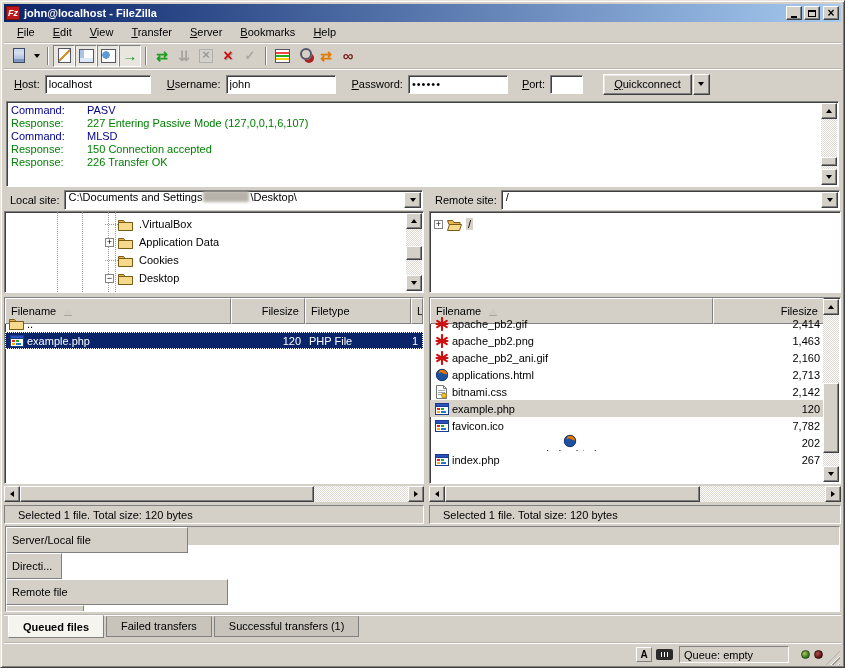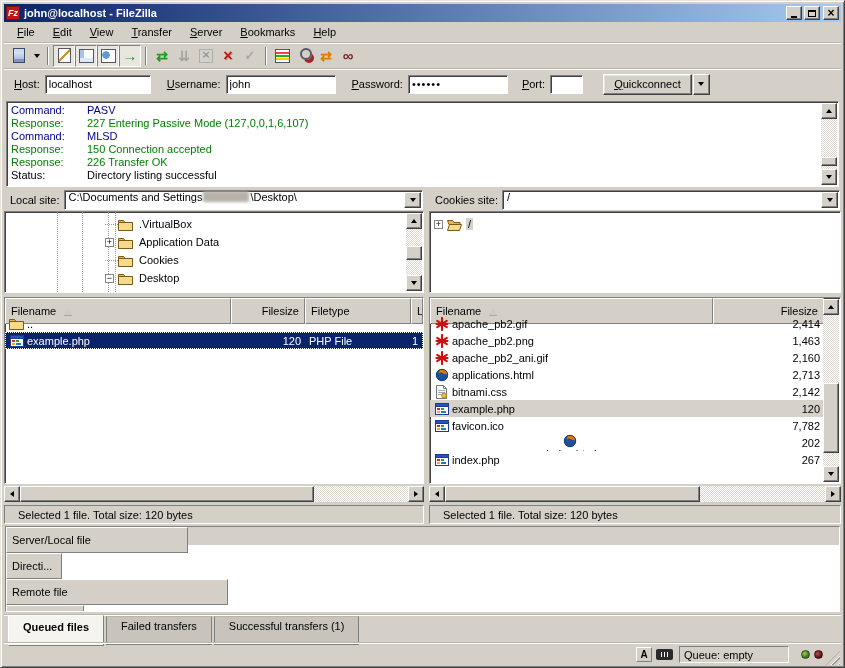--- a/index.html
+++ b/index.html
@@ -123,21 +123,21 @@
   .statusline{ height:19px; margin-top:3px; font-size:11px; display:flex; align-items:center; padding-left:13px; border:1px solid; border-color:var(--sh) var(--hi) var(--hi) var(--sh); }
   .hsc{ margin-top:2px; }
 
   
   .queueband{ position:absolute; left:3px; top:523px; right:3px; height:90px; padding:2px 1px; }
   .queuebox{ width:100%; height:100%; background:#fff; border:1px solid; border-color:var(--sh) var(--hi) var(--hi) var(--sh); box-shadow: inset 1px 1px 0 var(--dk); overflow:hidden; }
   .qheader{ display:flex; height:18px; background:var(--face);flex-direction:column; }
 
   
   .tabsband{ position:absolute; left:3px; top:613px; right:3px; height:27px; display:flex; align-items:flex-start; padding-left:4px; border-top:1px solid #b9b5ad; box-shadow: inset 0 1px 0 var(--hi); }
-  .tab{ font-size:11px; padding:3px 14px 12px; margin-top:1px; background:#c8c4bc; border:1px solid var(--sh); border-top-color:#b9b5ad; margin-right:2px; }
+  .tab{ font-size:11px; padding:3px 14px 4px; margin-top:1px; background:#c8c4bc; border:1px solid var(--sh); border-top-color:#b9b5ad; margin-right:2px; }
   .tab.active{ background:#f6f4ef; font-weight:bold; border-color:var(--hi) var(--sh) var(--sh) var(--hi); margin-top:0; padding-top:5px; }
 
   
   .statusband{ position:absolute; left:3px; top:641px; right:3px; height:24px; border-top:1px solid #b9b5ad; box-shadow: inset 0 1px 0 var(--hi); display:flex; align-items:center; justify-content:flex-end; padding-right:18px; font-size:11px; }
   .ascii-box{ width:16px; height:15px; border:1px solid; border-color:var(--hi) var(--sh) var(--sh) var(--hi); display:flex; align-items:center; justify-content:center; font-size:10px; font-weight:bold; margin-right:4px; background:var(--face); }
   .speed-badge{ width:17px; height:11px; background:#2a2a2a; border-radius:2px; margin-right:6px; background-image:linear-gradient(90deg,transparent 2px,#fff 2px 3px,transparent 3px 5px,#fff 5px 6px,transparent 6px 8px,#fff 8px 9px,transparent 9px); background-size:11px 5px; background-position:3px 3px; background-repeat:no-repeat; }
   .queue-panel{ width:110px; height:17px; border:1px solid; border-color:var(--sh) var(--hi) var(--hi) var(--sh); display:flex; align-items:center; padding-left:4px; margin-right:8px; background:var(--face); }
   .led{ width:9px; height:9px; border-radius:50%; margin-left:4px; }
   .led.green{ background:radial-gradient(circle at 35% 35%, #9acd5a, #3a6b1a 70%); border:1px solid #2a4a12; }
   .led.red{ background:radial-gradient(circle at 35% 35%, #b05050, #5a1010 70%); border:1px solid #3a0a0a; }
@@ -255,24 +255,20 @@
             <span class="log-label">Command:</span>
             <span class="log-text">MLSD</span>
           </div>
           <div class="log-line response">
             <span class="log-label">Response:</span>
             <span class="log-text">150 Connection accepted</span>
           </div>
           <div class="log-line response">
             <span class="log-label">Response:</span>
             <span class="log-text">226 Transfer OK</span>
-          </div>
-          <div class="log-line status">
-            <span class="log-label">Status:</span>
-            <span class="log-text">Directory listing successful</span>
           </div>
         </div>
       <div class="vscroll">
         <div class="sb-btn raised" style="top:0">
             <div class="arrow-up"></div>
           </div>
         <div class="sb-thumb raised" style="top:66%;height:11%;left:0;right:0"></div>
         <div class="sb-btn raised" style="bottom:0">
             <div class="arrow-dn"></div>
           </div>
@@ -359,21 +355,21 @@
           <div class="sb-thumb raised" style="top:42%;height:18%;left:0;right:0"></div>
           <div class="sb-btn raised" style="bottom:0">
               <div class="arrow-dn"></div>
             </div>
         </div>
       </div>
     </div>
     <div class="vsplit"></div>
     <div class="pane-r">
       <div class="site-row">
-        <span class="site-label">Cookies site:</span>
+        <span class="site-label">Remote site:</span>
         <div class="combo">
           <span>/</span>
           <div class="combo-arrow raised">
               <div class="caret"></div>
             </div>
         </div>
       </div>
       <div class="treebox">
         <div class="tree-rows" id="remote-tree-rows" style="left:4px">
             <div class="tree-row">

